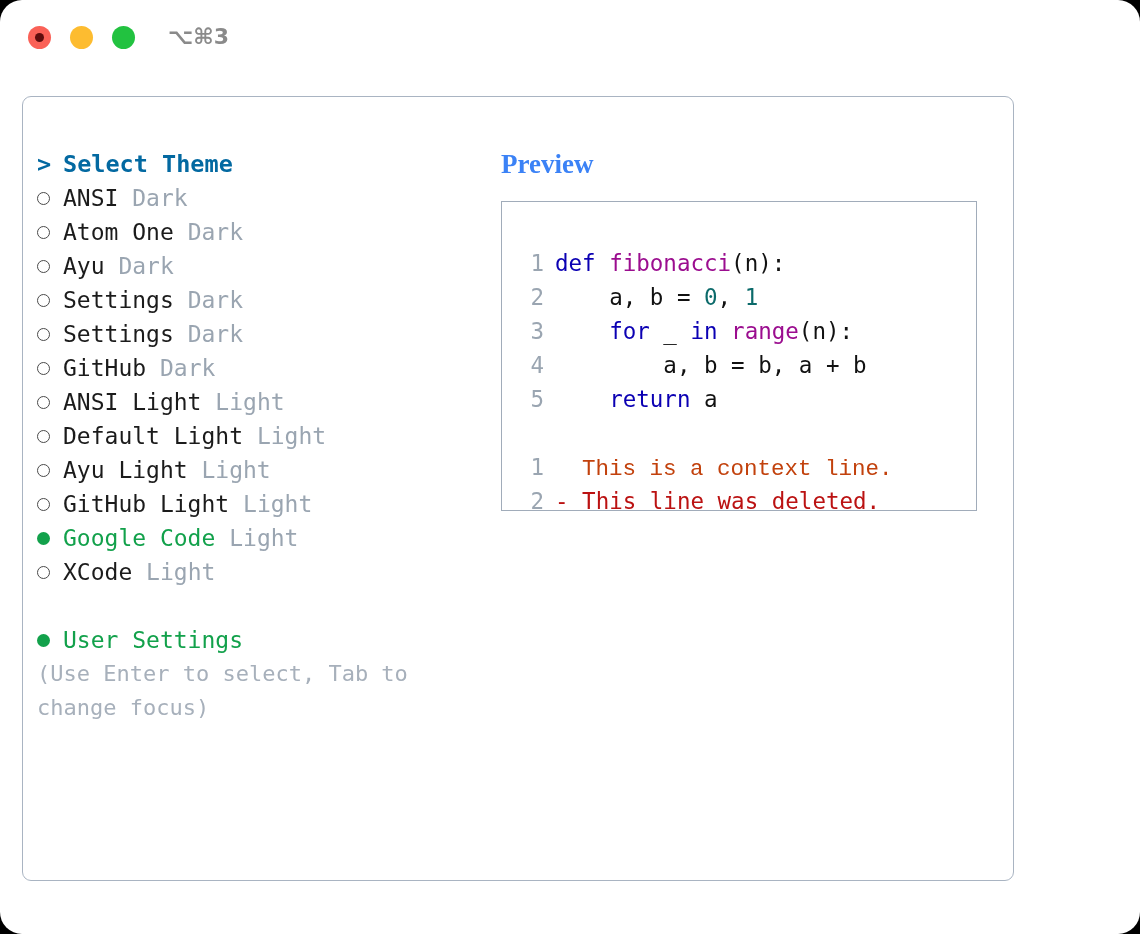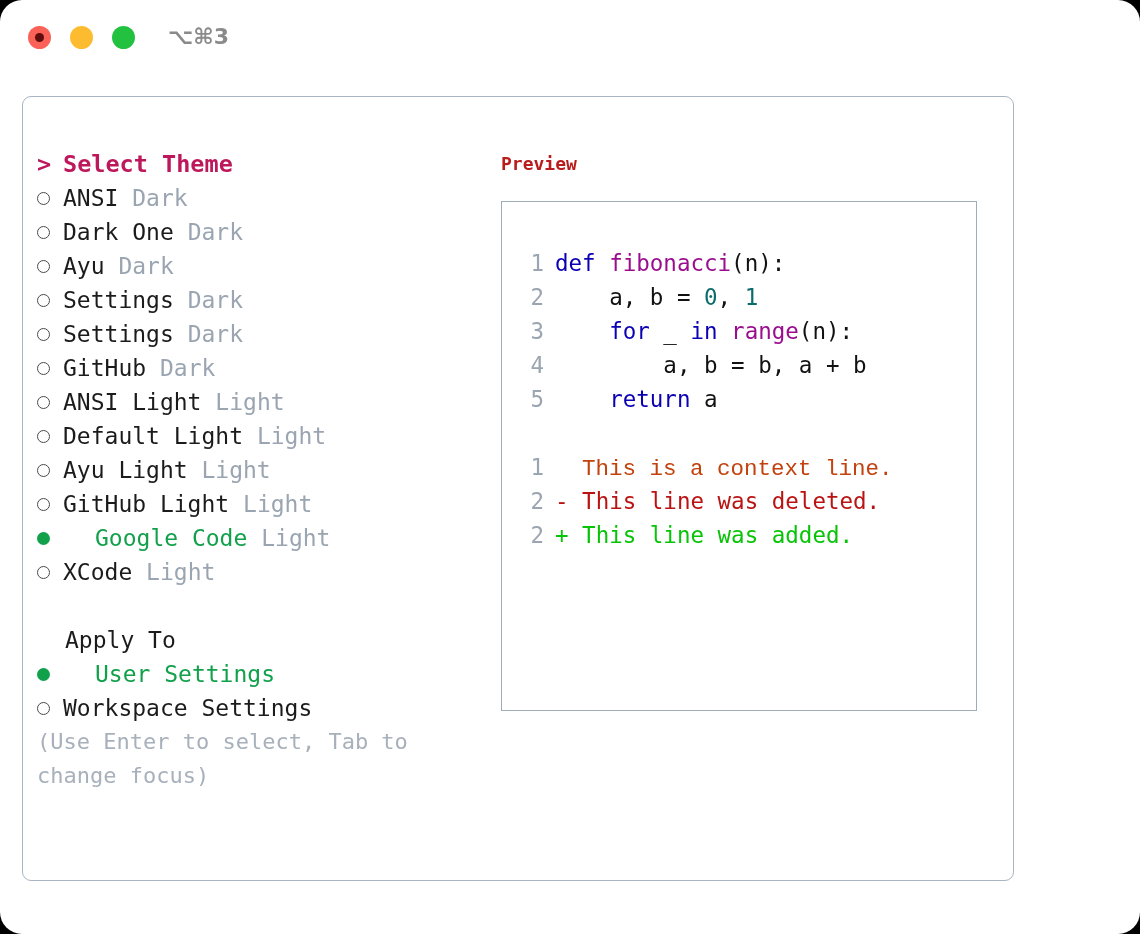--- a/index.html
+++ b/index.html
@@ -93,21 +93,21 @@
   .row {
     height: 34px;
     line-height: 34px;
     font-size: 23px;
     white-space: pre;
     color: #1b1b1b;
   }
   .hdr {
     font-weight: bold;
     font-size: 23.5px;
-    color: #be185d;
+    color: #0369a1;
   }
   .marker {
     display: inline-block;
     width: 26px;
     white-space: pre;
   }
   .bullet-dot {
     display: inline-block;
     width: 13px; height: 13px;
     border-radius: 50%;
@@ -117,21 +117,21 @@
   }
   .bullet-ring {
     display: inline-block;
     width: 11px; height: 11px;
     border-radius: 50%;
     border: 1.6px solid #4a4a4a;
     box-sizing: content-box;
     vertical-align: 1px;
   }
   .name { color: #1b1b1b; }
-  .name.sel { color: #12a14b; margin-left: 32px; }
+  .name.sel { color: #12a14b; }
   .variant { color: #9aa5b1; text-align: right; }
 
   .spacer { height: 34px; }
 
   .applyhdr {
     font-size: 23px;
     color: #1b1b1b;
     padding-left: 28px;
   }
 
@@ -144,29 +144,30 @@
   }
 
   
   #right {
     position: absolute;
     left: 478px;
     top: 50px;
     width: 500px;
   }
   #preview-title {
-    font-size: 18px;
+    font-size: 27px;
     font-weight: bold;
-    color: #b91c1c;
-    line-height: 34px;
+    color: #3b82f6;
+    line-height: 34px;
+    font-family: Liberation Serif, serif;
   }
   #code-panel {
     margin-top: 20px;
     width: 476px;
-    height: 510px;
+    height: 310px;
     border: 1.8px solid #a1acba;
     box-sizing: border-box;
     background: #ffffff;
     position: relative;
     padding-left: 36px;
   }
   #code-inner {
     position: absolute;
     left: 16px;
     top: 44px;
@@ -208,55 +209,52 @@
     <div id="shortcut">⌥⌘3</div>
   </div>
 
   <div id="panel">
 
     <div id="left">
       <div class="row hdr"><span class="marker">&gt; </span><span>Select Theme</span></div>
 
       <div id="theme-list">
           <div class="row"><span class="marker"><span class="bullet-ring"></span></span><span class="name">ANSI</span><span> </span><span class="variant">Dark</span></div>
-          <div class="row"><span class="marker"><span class="bullet-ring"></span></span><span class="name">Dark One</span><span> </span><span class="variant">Dark</span></div>
+          <div class="row"><span class="marker"><span class="bullet-ring"></span></span><span class="name">Atom One</span><span> </span><span class="variant">Dark</span></div>
           <div class="row"><span class="marker"><span class="bullet-ring"></span></span><span class="name">Ayu</span><span> </span><span class="variant">Dark</span></div>
           <div class="row"><span class="marker"><span class="bullet-ring"></span></span><span class="name">Settings</span><span> </span><span class="variant">Dark</span></div>
           <div class="row"><span class="marker"><span class="bullet-ring"></span></span><span class="name">Settings</span><span> </span><span class="variant">Dark</span></div>
           <div class="row"><span class="marker"><span class="bullet-ring"></span></span><span class="name">GitHub</span><span> </span><span class="variant">Dark</span></div>
           <div class="row"><span class="marker"><span class="bullet-ring"></span></span><span class="name">ANSI Light</span><span> </span><span class="variant">Light</span></div>
           <div class="row"><span class="marker"><span class="bullet-ring"></span></span><span class="name">Default Light</span><span> </span><span class="variant">Light</span></div>
           <div class="row"><span class="marker"><span class="bullet-ring"></span></span><span class="name">Ayu Light</span><span> </span><span class="variant">Light</span></div>
           <div class="row"><span class="marker"><span class="bullet-ring"></span></span><span class="name">GitHub Light</span><span> </span><span class="variant">Light</span></div>
           <div class="row"><span class="marker"><span class="bullet-dot"></span></span><span class="name sel">Google Code</span><span> </span><span class="variant">Light</span></div>
           <div class="row"><span class="marker"><span class="bullet-ring"></span></span><span class="name">XCode</span><span> </span><span class="variant">Light</span></div>
         </div>
 
       <div class="spacer"></div>
 
-      <div class="row applyhdr">Apply To</div>
       <div id="apply-list">
           <div class="row"><span class="marker"><span class="bullet-dot"></span></span><span class="name sel">User Settings</span></div>
-          <div class="row"><span class="marker"><span class="bullet-ring"></span></span><span class="name">Workspace Settings</span></div>
         </div>
 
       <div id="hint">(Use Enter to select, Tab to change focus)</div>
     </div>
 
     <div id="right">
       <div id="preview-title">Preview</div>
       <div id="code-panel">
         <div id="code-inner">
             <div class="cline"><span class="lno">1</span><span class="kw">def</span><span class="plain"> </span><span class="fn">fibonacci</span><span class="plain">(n):</span></div>
             <div class="cline"><span class="lno">2</span><span class="plain">    a, b = </span><span class="num">0</span><span class="plain">, </span><span class="num">1</span></div>
             <div class="cline"><span class="lno">3</span><span class="plain">    </span><span class="kw">for</span><span class="plain"> _ </span><span class="kw">in</span><span class="plain"> </span><span class="fn">range</span><span class="plain">(n):</span></div>
             <div class="cline"><span class="lno">4</span><span class="plain">        a, b = b, a + b</span></div>
             <div class="cline"><span class="lno">5</span><span class="plain">    </span><span class="kw">return</span><span class="plain"> a</span></div>
             <div class="blank"></div>
             <div class="cline"><span class="lno">1</span><span class="ctx">  This is a context line.</span></div>
             <div class="cline"><span class="lno">2</span><span class="del">- This line was deleted.</span></div>
-            <div class="cline"><span class="lno">2</span><span class="add">+ This line was added.</span></div>
           </div>
       </div>
     </div>
 
   </div>
 </div>
 
 </body></html>

